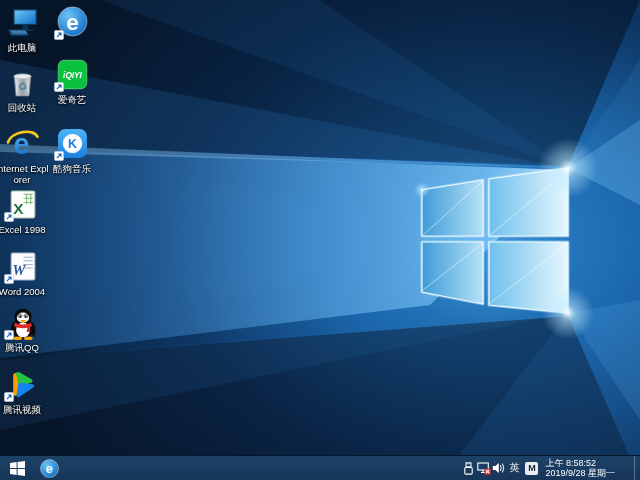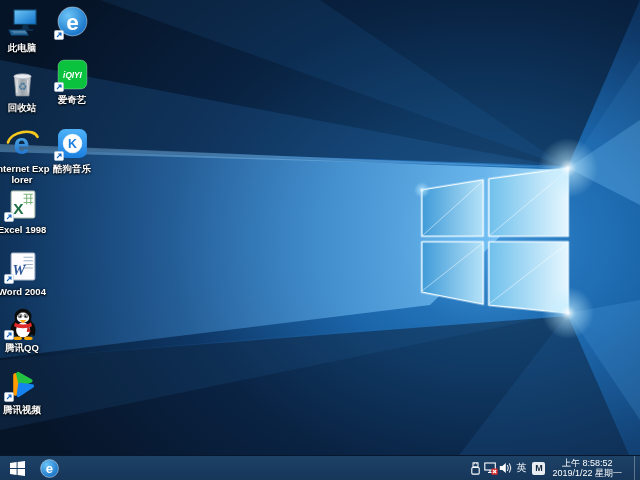--- a/index.html
+++ b/index.html
@@ -11,21 +11,21 @@
   .wall{position:absolute;left:0;top:0;}
   
   .cell{position:absolute;width:56px;display:flex;flex-direction:column;align-items:center;cursor:default;}
   .c1{left:-6px;} .c2{left:44px;}
   .ic{position:relative;width:33px;height:33px;flex:0 0 auto;}
   .ic svg{display:block;}
   .badge{position:absolute;left:-2px;bottom:-1px;}
   .lbl{
     margin-top:3px;font-size:9.5px;line-height:11px;color:#fff;text-align:center;
     text-shadow:0 1px 2px #000,0 0 3px rgba(0,0,0,.9);
-    word-break:break-all;max-width:58px;font-weight:bold;
+    word-break:break-all;max-width:58px;
   }
   
   .taskbar{
     position:absolute;left:0;bottom:0;width:640px;height:25px;
     background:linear-gradient(#1d4166,#16365a);
     border-top:1px solid rgba(4,16,34,.8);
     display:flex;align-items:center;justify-content:space-between;
     box-sizing:border-box;
   }
   .tb-left{display:flex;align-items:center;height:100%;}
@@ -33,22 +33,22 @@
   .pin{width:30px;height:100%;border:0;background:transparent;display:flex;align-items:center;justify-content:center;padding:0;cursor:pointer;}
   .tb-right{display:flex;align-items:center;height:100%;}
   .tray-ic{width:15px;height:100%;display:flex;align-items:center;justify-content:center;cursor:pointer;}
   .lang{color:#fff;font-size:10px;width:16px;text-align:center;cursor:pointer;}
   .ime{
     width:13px;height:13px;margin-left:3px;background:#e9edf2;color:#13293f;
     font-size:9px;font-weight:bold;display:flex;align-items:center;justify-content:center;
     border-radius:2px;cursor:pointer;
   }
   .clock{
-    margin-left:7px;margin-right:12px;color:#fff;font-size:9px;line-height:10.5px;
-    text-align:center;cursor:pointer;white-space:nowrap;
+    margin-left:7px;margin-right:19px;color:#fff;font-size:9px;line-height:10.5px;
+    cursor:pointer;white-space:nowrap;
   }
   .showdesk{width:5px;height:100%;border-left:1px solid rgba(255,255,255,.3);cursor:pointer;}
 </style>
 </head>
 <body>
 
 <svg width="0" height="0" style="position:absolute" aria-hidden="true">
   <defs>
     <radialGradient id="bgR" cx="76%" cy="50%" r="80%">
       <stop offset="0" stop-color="#2f86cf"></stop>
@@ -330,17 +330,17 @@
     <div class="tray-ic">
       <svg width="13" height="12" viewBox="0 0 13 12">
         <path d="M0.8 4 h2.6 l3.4-3 v10 l-3.4-3 H0.8 z" fill="#fff"></path>
         <path d="M8.6 3.4 q1.6 2.6 0 5.2 M10.6 1.8 q2.6 4.2 0 8.4" stroke="#fff" stroke-width="1" fill="none" stroke-linecap="round"></path>
       </svg>
     </div>
     <div class="lang">英</div>
     <div class="ime">M</div>
     <div class="clock">
       <div>上午 8:58:52</div>
-      <div>2019/1/22 星期一</div>
+      <div>2019/9/28 星期一</div>
     </div>
     <div class="showdesk"></div>
   </div>
 </div>
 
 </body></html>

